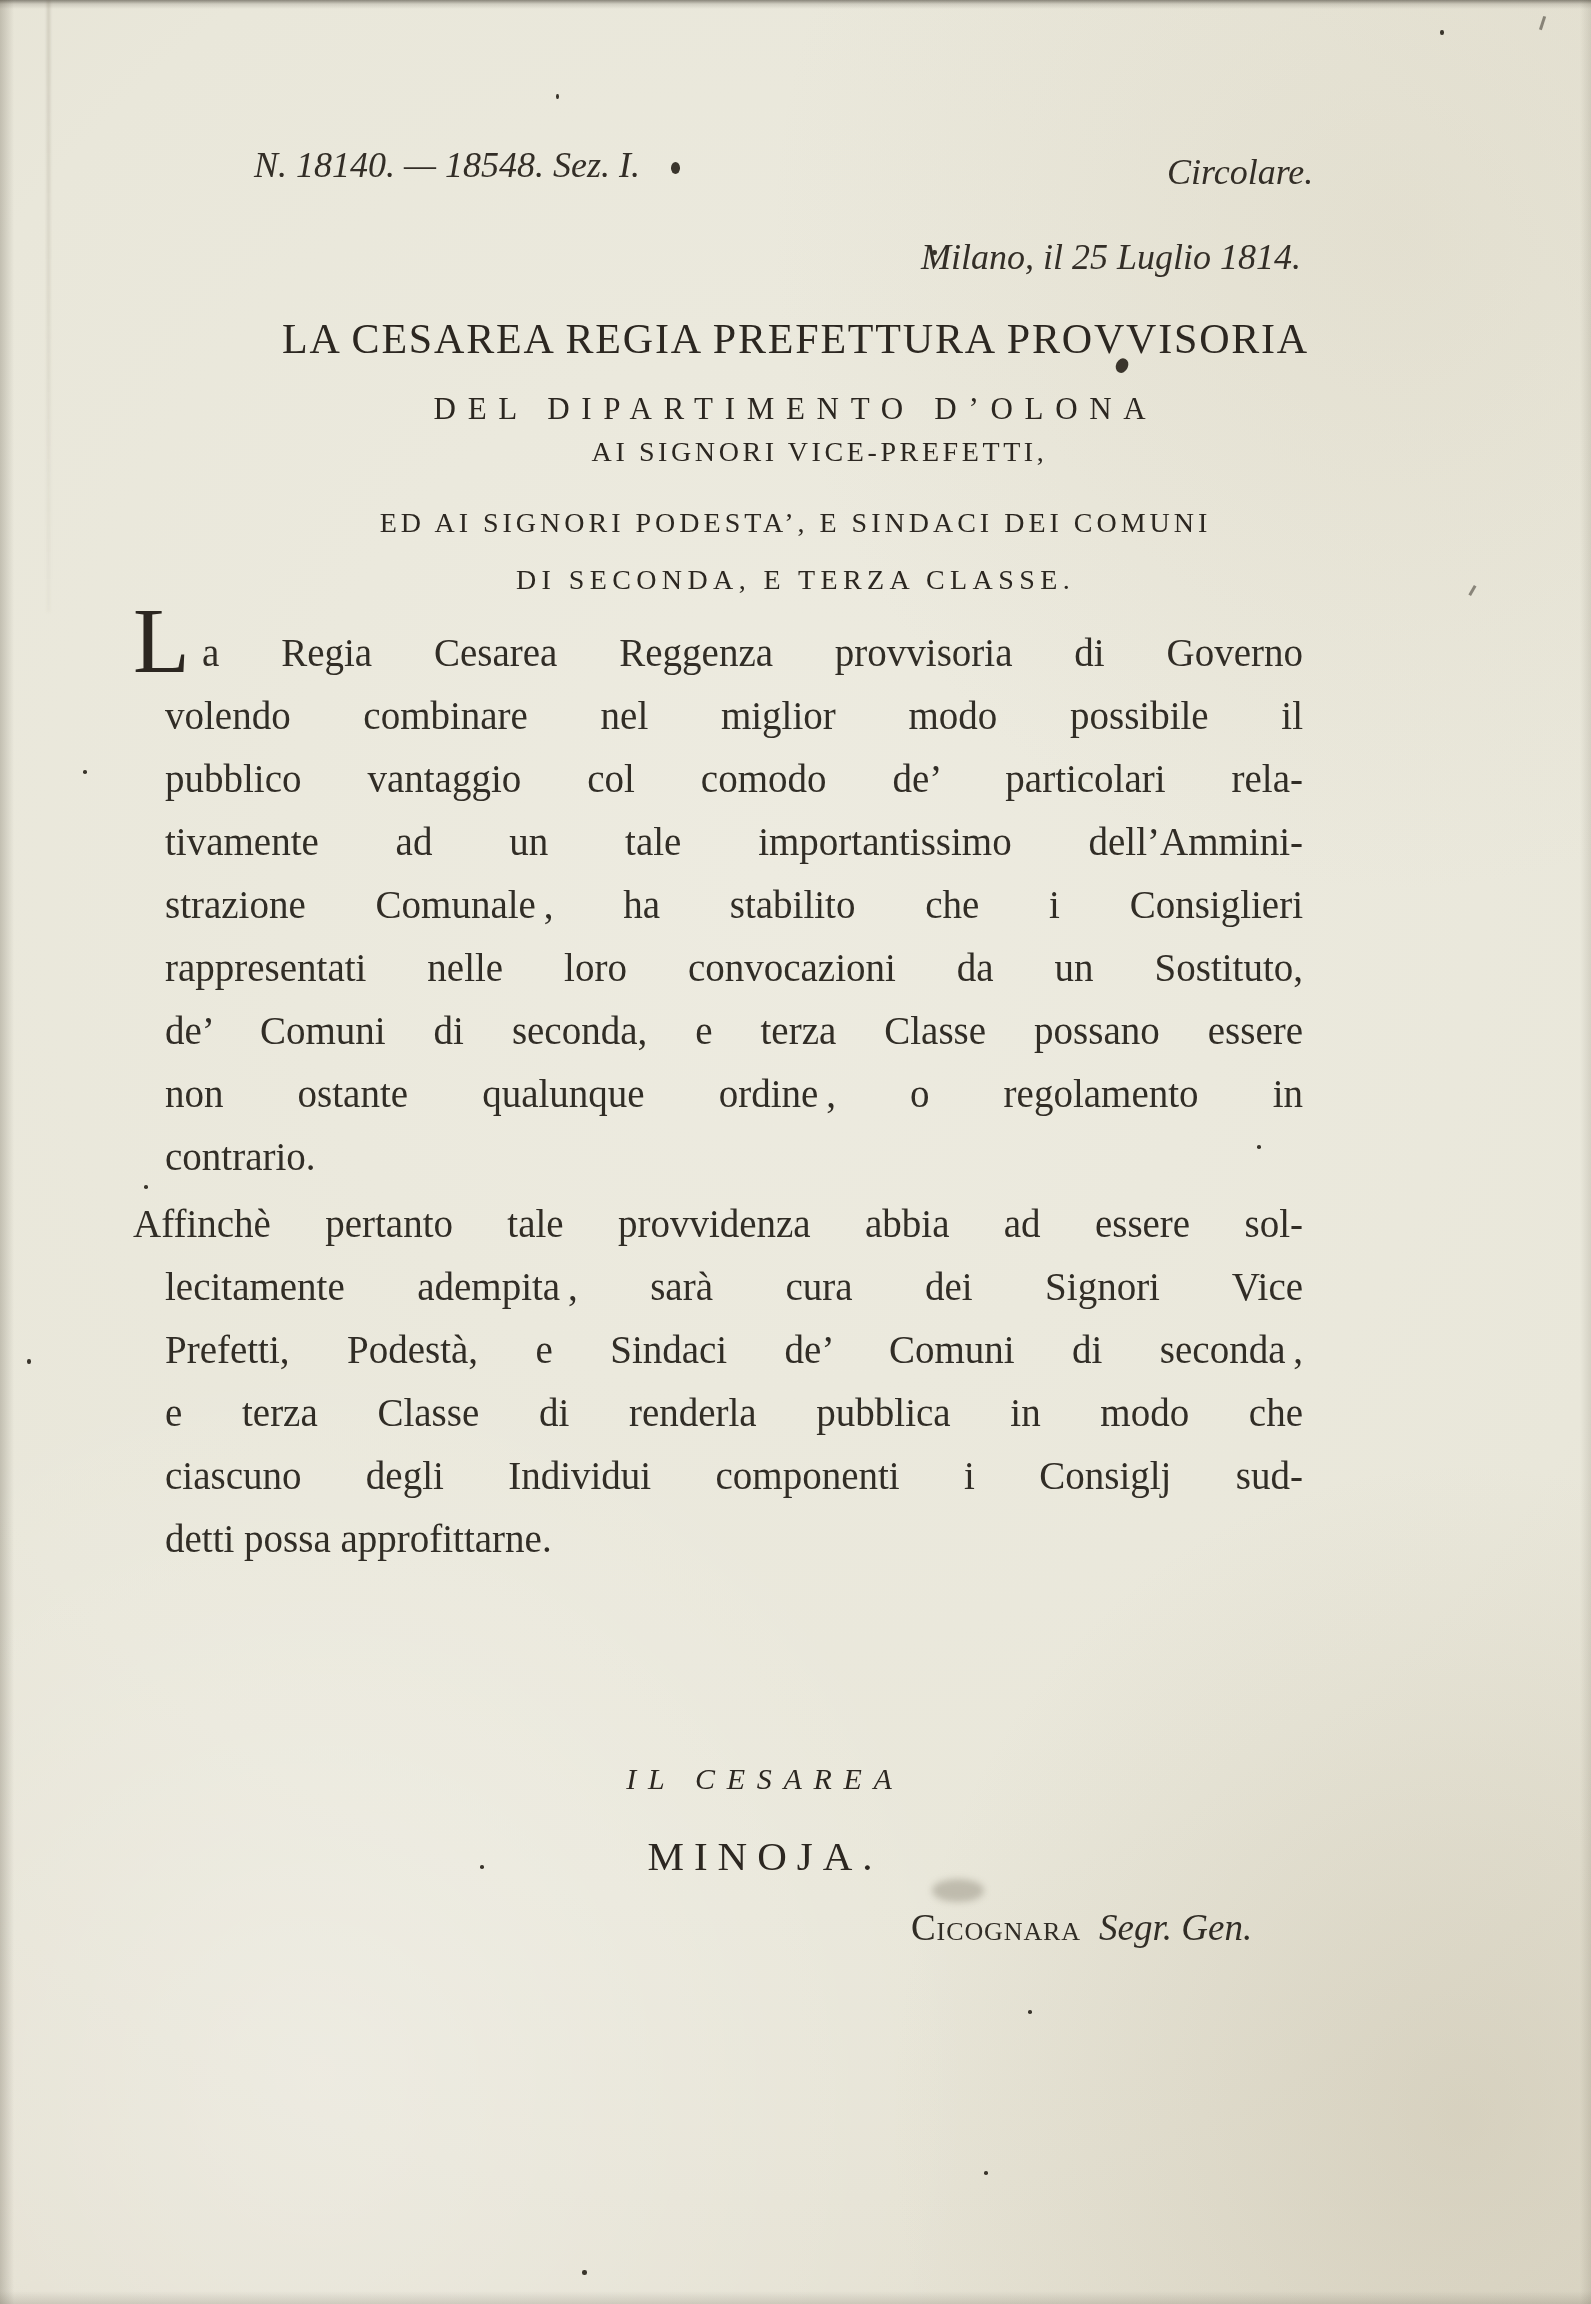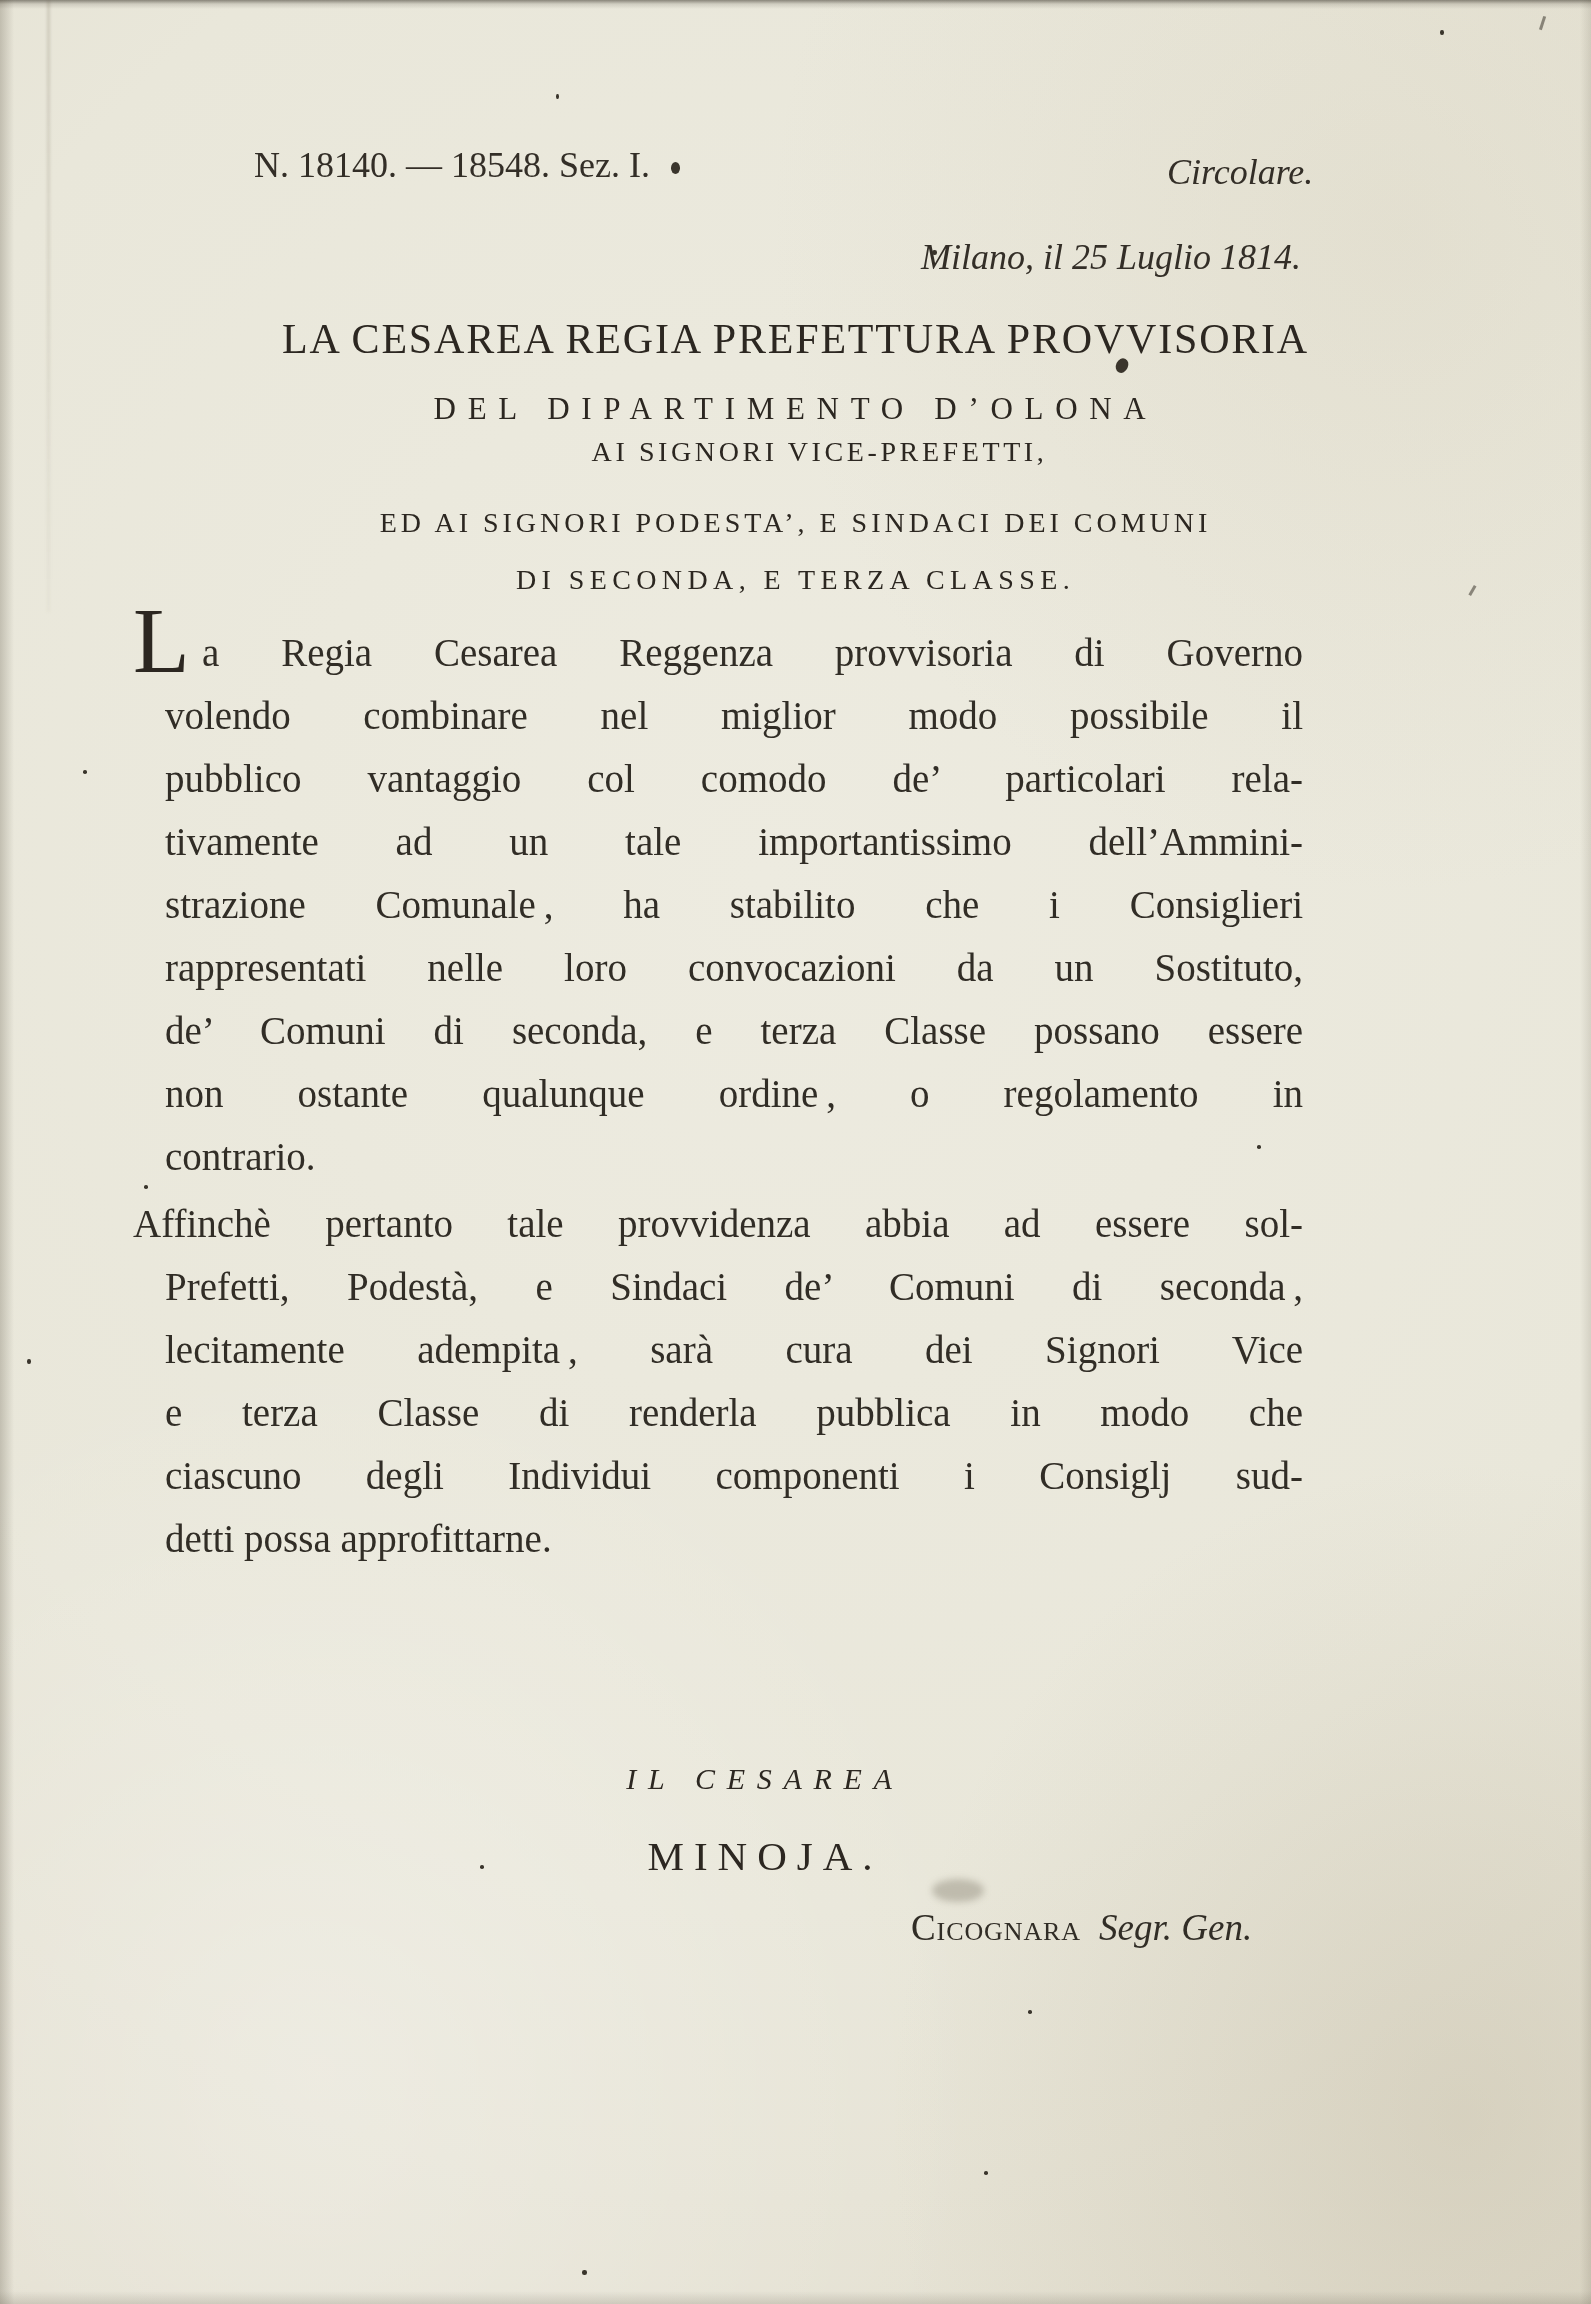--- a/index.html
+++ b/index.html
@@ -24,21 +24,21 @@
   .edge-left{position:absolute;top:0;left:0;bottom:0;width:14.4px;
     background:linear-gradient(90deg, rgba(84,76,60,0.26), transparent);}
   .edge-right{position:absolute;top:0;right:0;bottom:0;width:10.8px;
     background:linear-gradient(270deg, rgba(84,76,60,0.14), transparent);}
   .edge-bottom{position:absolute;left:0;right:0;bottom:0;height:12.6px;
     background:linear-gradient(0deg, rgba(84,76,60,0.18), transparent);}
   .fold-left{position:absolute;left:47px;top:0;height:612px;width:2.7px;
     background:linear-gradient(180deg, rgba(110,100,80,0.22), rgba(110,100,80,0.04));
     filter:blur(1.4px);}
   .txt{color:#332e27;}
-  .ref{position:absolute;left:254px;top:144px;font-size:36px;white-space:nowrap;}
+  .ref{position:absolute;left:254px;top:144px;font-style:italic;font-size:36px;white-space:nowrap;}
   .circ{position:absolute;left:1167px;top:151px;font-style:italic;font-size:36px;white-space:nowrap;}
   .date{position:absolute;right:290px;top:236px;font-style:italic;font-size:36px;white-space:nowrap;}
   .hline{position:absolute;left:0;right:0;text-align:center;color:#2c2721;white-space:nowrap;}
   .h1{top:315px;font-size:42px;letter-spacing:1.8px;}
   .h2{top:391px;font-size:31px;letter-spacing:11.7px;}
   .h3{top:436px;font-size:28px;letter-spacing:3.6px;padding-left:48px;}
   .h4{top:507px;font-size:28px;letter-spacing:4px;}
   .h5{top:564px;font-size:28px;letter-spacing:5.4px;}
   .bodytext{position:absolute;left:133px;top:621px;width:1170px;
     font-size:39px;line-height:63px;color:#312d26;}
@@ -90,22 +90,22 @@
       <div class="line cont">tivamente ad un tale importantissimo dell’Ammini-</div>
       <div class="line cont">strazione Comunale , ha stabilito che i Consiglieri</div>
       <div class="line cont">rappresentati nelle loro convocazioni da un Sostituto,</div>
       <div class="line cont">de’ Comuni di seconda, e terza Classe possano essere</div>
       <div class="line cont">non ostante qualunque ordine , o regolamento in</div>
       <div class="lastline">contrario.</div>
     </div>
 
     <div class="para">
       <div class="line firstline">Affinchè pertanto tale provvidenza abbia ad essere sol-</div>
+      <div class="line cont">lecitamente adempita , sarà cura dei Signori Vice</div>
       <div class="line cont">Prefetti, Podestà, e Sindaci de’ Comuni di seconda ,</div>
-      <div class="line cont">lecitamente adempita , sarà cura dei Signori Vice</div>
       <div class="line cont">e terza Classe di renderla pubblica in modo che</div>
       <div class="line cont">ciascuno degli Individui componenti i Consiglj sud-</div>
       <div class="lastline">detti possa approfittarne.</div>
     </div>
 
   </div>
 
   <div class="sig">
     <div class="sig-title">IL CESAREA</div>
     <div class="sig-name">MINOJA.</div>

